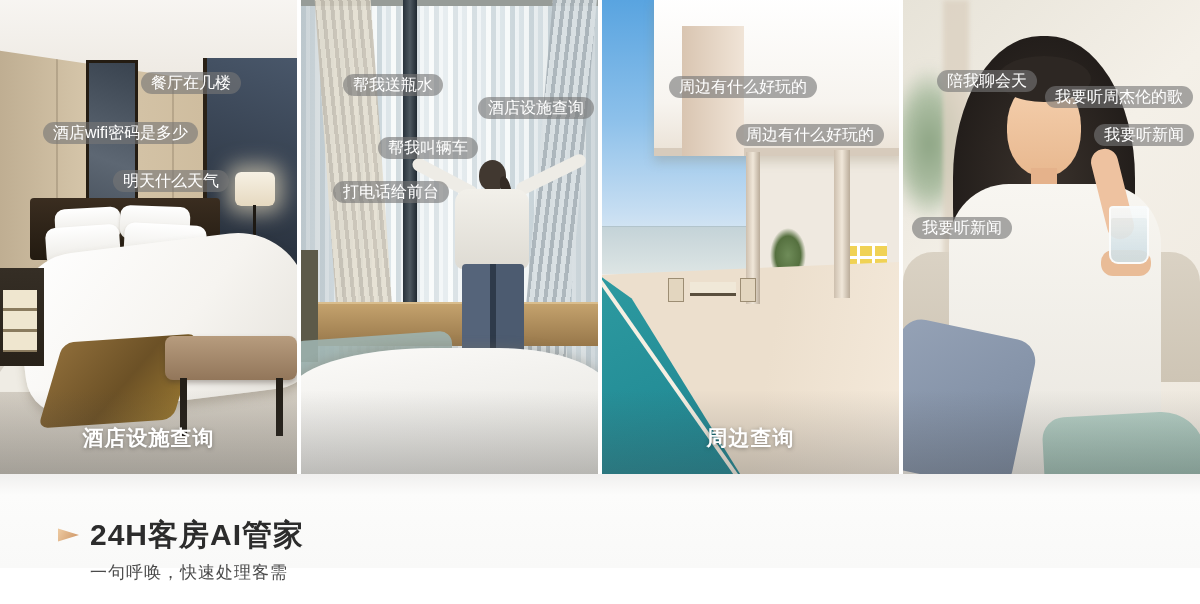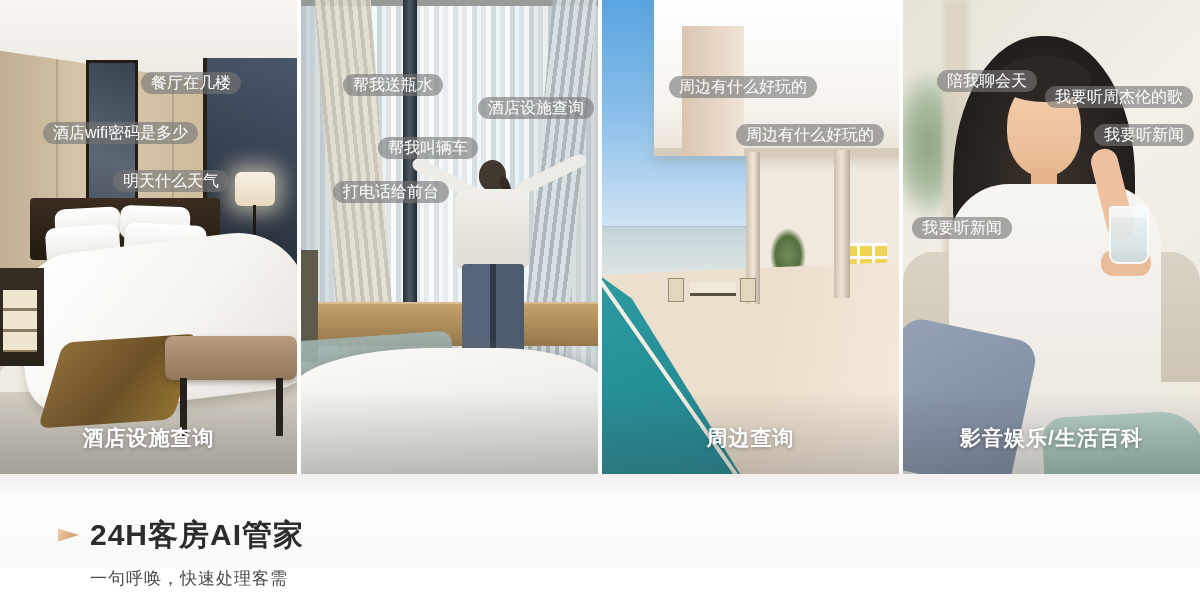--- a/index.html
+++ b/index.html
@@ -156,21 +156,21 @@
   .p4-blanket { left:140px; top:414px; width:162px; height:64px; z-index:3;
     background:linear-gradient(#b4cec4,#9abbaf); border-radius:22px 44px 0 0; transform:rotate(-3deg); }
 
   
   .footer { width:1200px; height:94px;
     background:linear-gradient(180deg,#f0efee 0,#fcfcfb 22%,#f9f9f8 100%); }
   .footer-inner { display:flex; align-items:flex-start; padding:44px 0 0 58px; }
   .arrow { width:21px; height:16px; margin:9px 11px 0 0;
     background:linear-gradient(120deg,#efcda5,#cb9160); clip-path:polygon(0 10%,100% 50%,0 90%); }
   .footer-title { font-size:30px; font-weight:bold; color:#2c2c2c; letter-spacing:1px; line-height:34px; }
-  .footer-sub { font-size:17px; color:#4a4a4a; margin-top:15px; letter-spacing:1px; }
+  .footer-sub { font-size:17px; color:#4a4a4a; margin-top:9px; letter-spacing:1px; }
 </style>
 </head>
 <body>
 
 <div class="panels">
 
   <div class="panel">
     <div class="p1-wall"></div>
     <div class="p1-seams"></div>
     <div class="p1-ceiling"></div>
@@ -260,21 +260,20 @@
     <div class="p4-arm"></div>
     <div class="p4-hand"></div>
     <div class="p4-glass"></div>
     <div class="p4-pillow"></div>
     <div class="p4-blanket"></div>
     <div class="shade"></div>
     <span class="bubble" style="left:34px;top:70px">陪我聊会天</span>
     <span class="bubble" style="left:142px;top:86px">我要听周杰伦的歌</span>
     <span class="bubble" style="left:191px;top:124px">我要听新闻</span>
     <span class="bubble" style="left:9px;top:217px">我要听新闻</span>
-    <div class="caption">影音娱乐/生活百科</div>
   </div>
 
 </div>
 
 <div class="footer">
   <div class="footer-inner">
     <div class="arrow"></div>
     <div>
       <div class="footer-title">24H客房AI管家</div>
       <div class="footer-sub">一句呼唤，快速处理客需</div>

